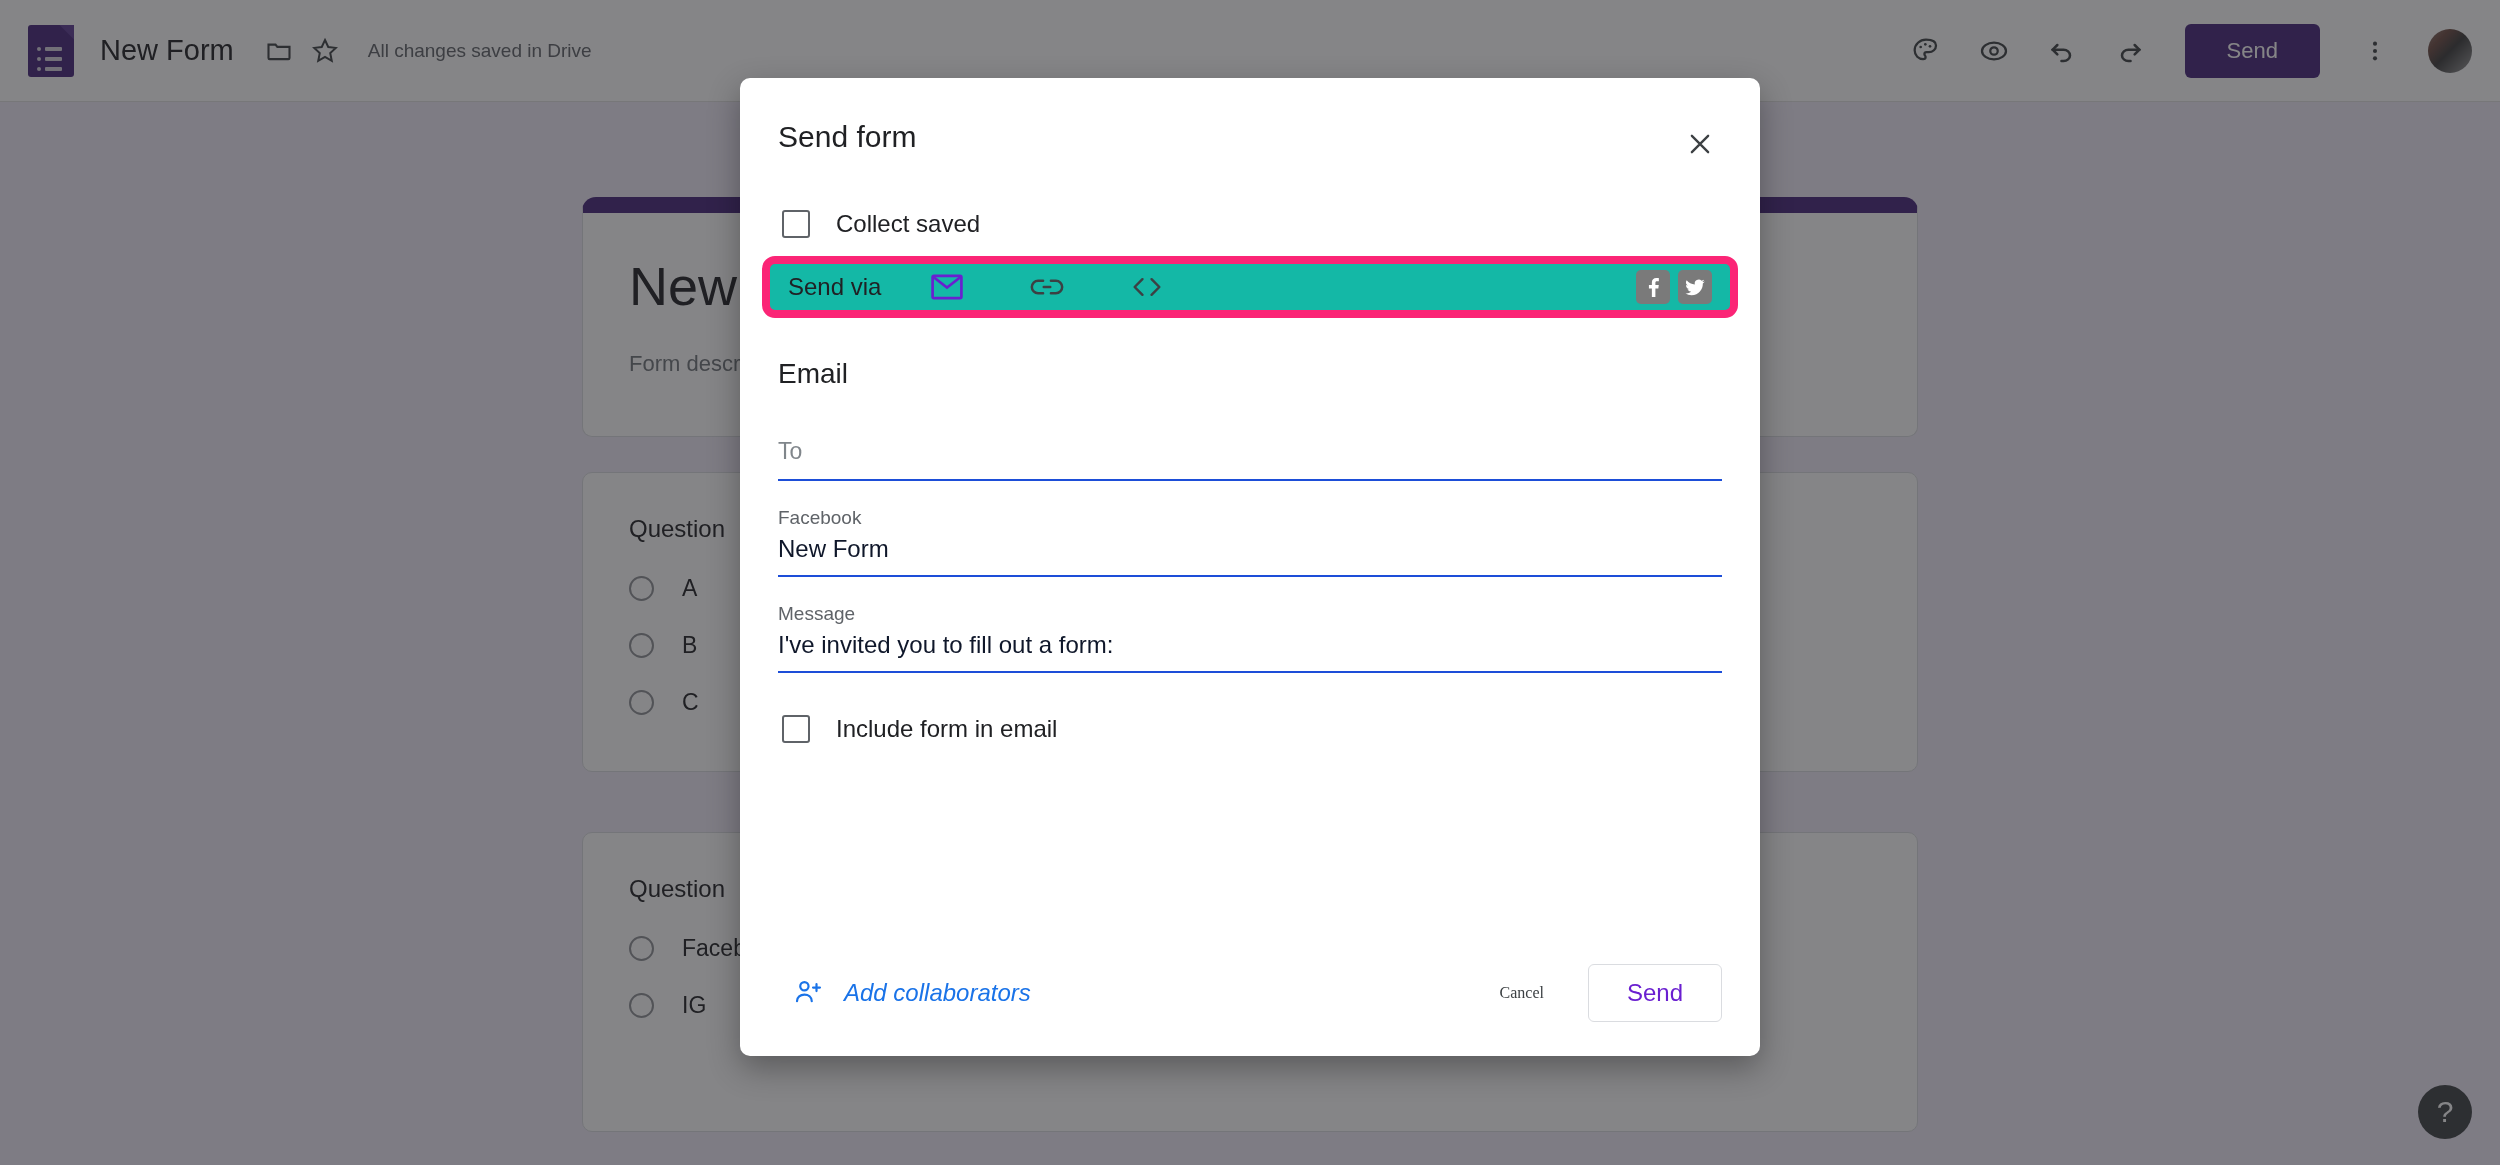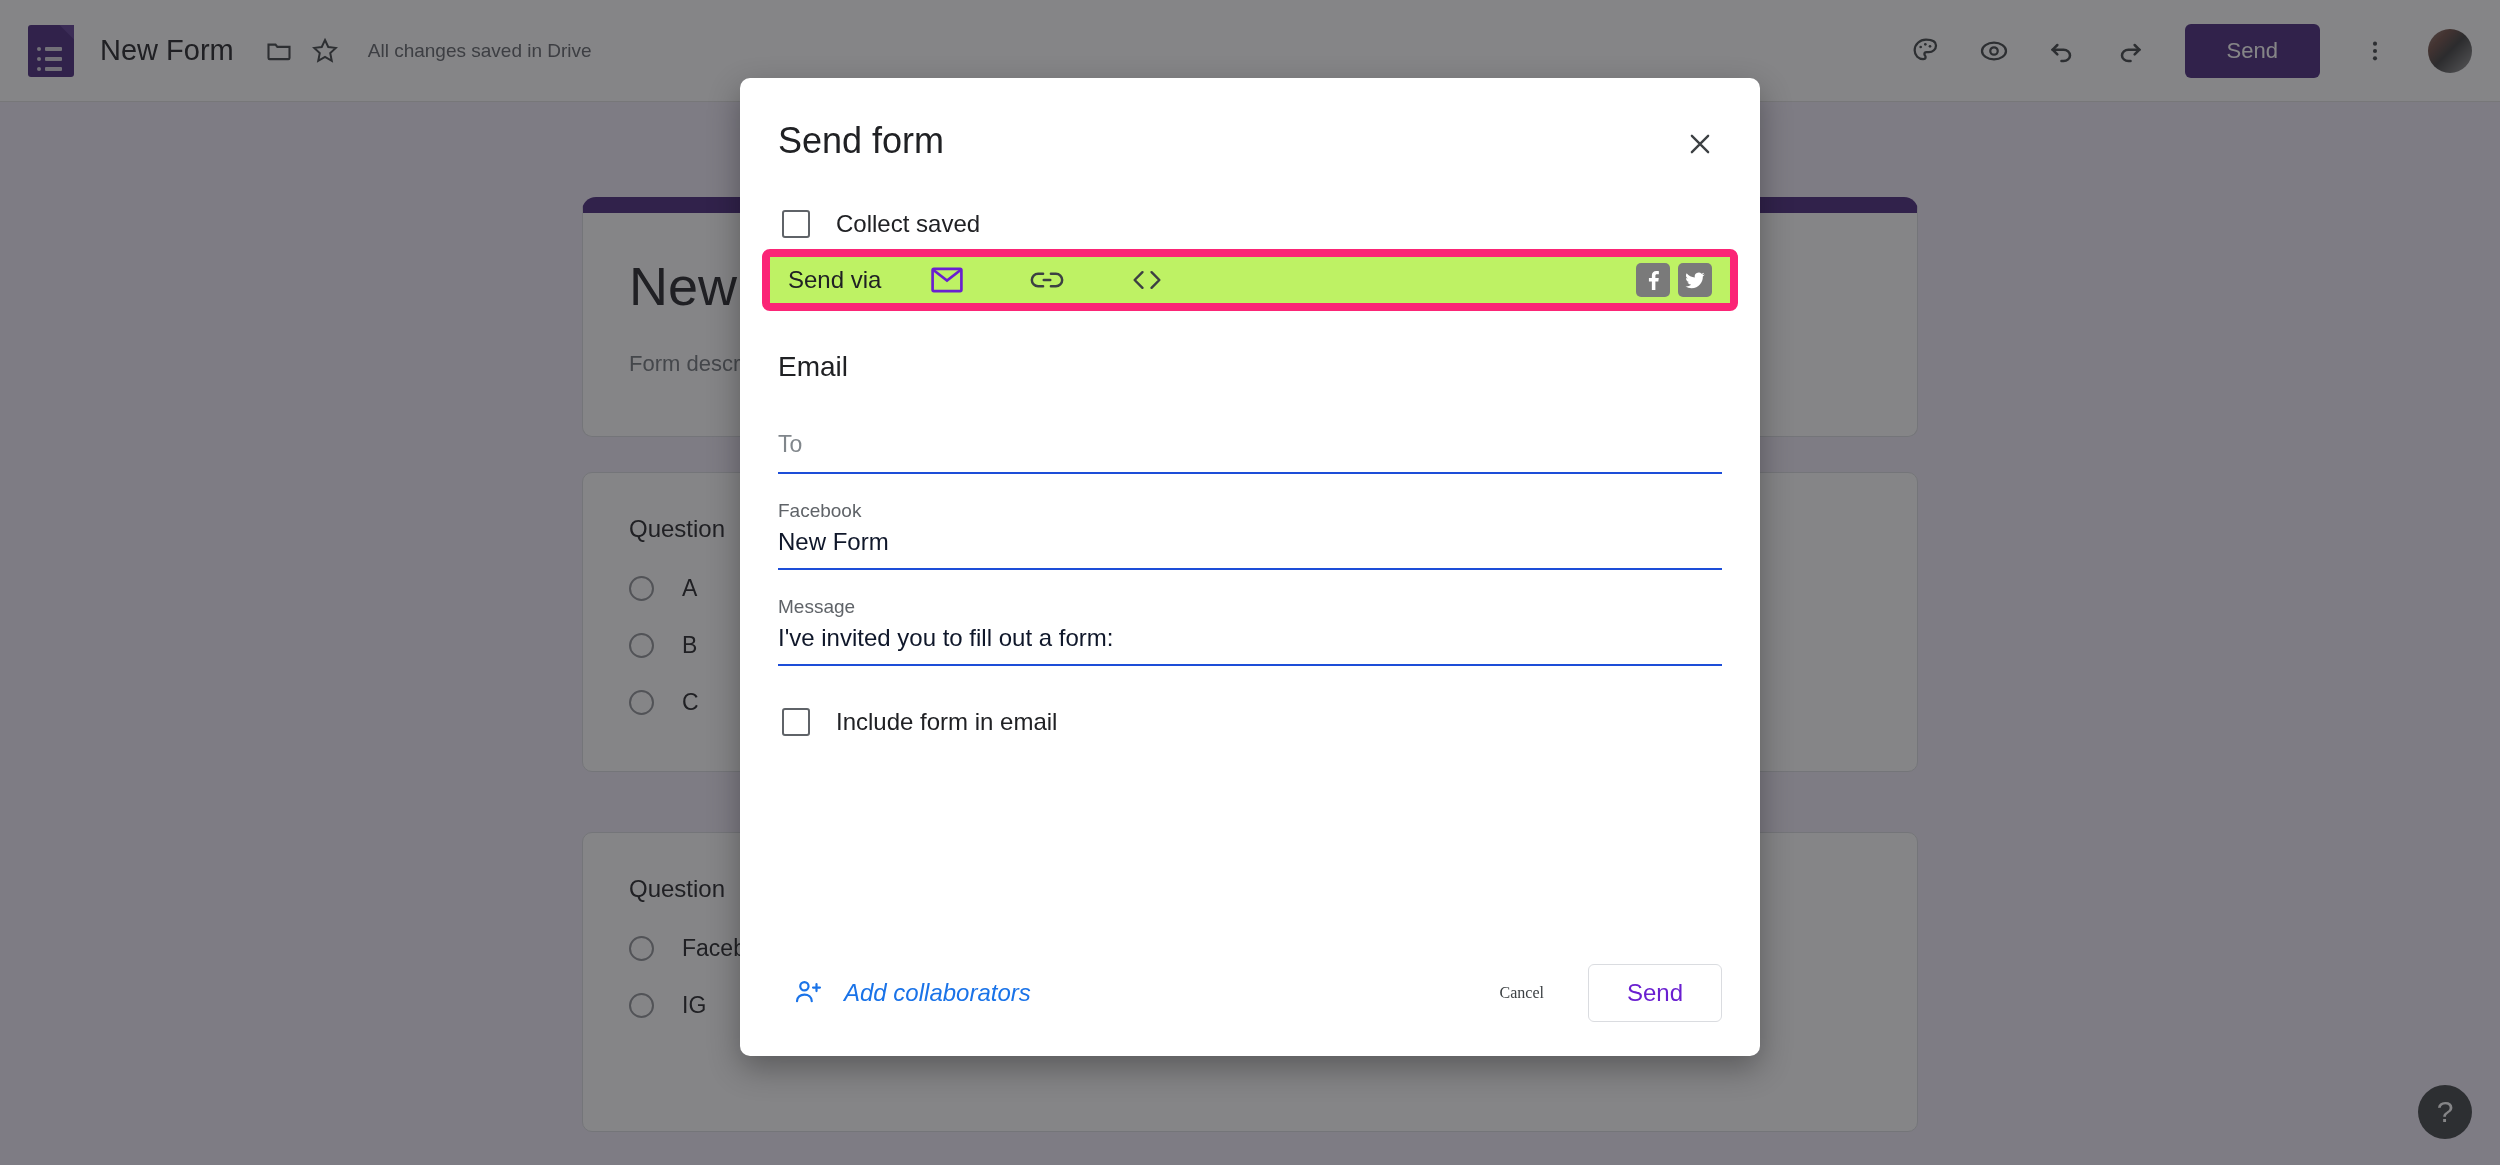--- a/index.html
+++ b/index.html
@@ -208,21 +208,21 @@
     padding: 0 38px;
   }
 
   #dialog-header {
     display: flex;
     align-items: flex-start;
     justify-content: space-between;
     padding-top: 42px;
   }
   #dialog-title {
-    font-size: 36px;
+    font-size: 30px;
     color: #202124;
     font-weight: 400;
   }
   #dialog-close {
     width: 44px; height: 44px;
     display: flex; align-items: center; justify-content: center;
     background: transparent; border: none;
     margin-top: 2px;
   }
 
@@ -240,26 +240,26 @@
   .cbox-label {
     font-size: 24px;
     color: #202124;
     margin-left: 26px;
   }
 
   #collect-emails-row { margin-top: 44px; padding-left: 4px; }
 
   
   #send-via-highlight {
-    margin-top: 11px;
+    margin-top: 18px;
     margin-left: -16px;
     margin-right: -16px;
     border: 8px solid #fb2576;
-    border-radius: 8px;
-    background: #bef264;
+    border-radius: 13px;
+    background: #14b8a6;
     height: 62px;
     display: flex;
     align-items: center;
     padding: 0 18px;
   }
   #send-via-label {
     font-size: 24px;
     color: #202124;
     white-space: nowrap;
   }

